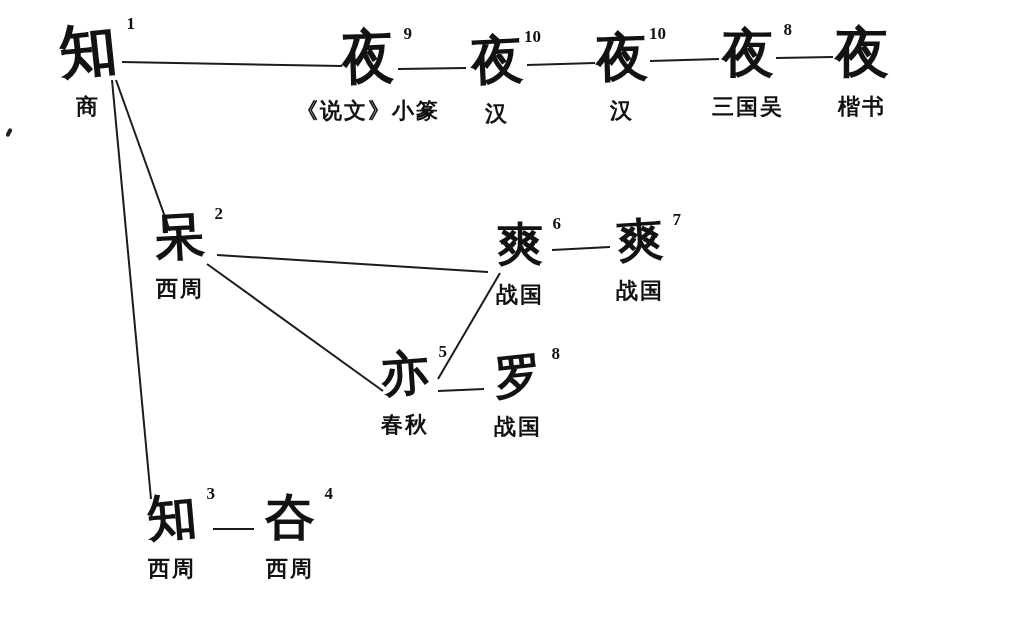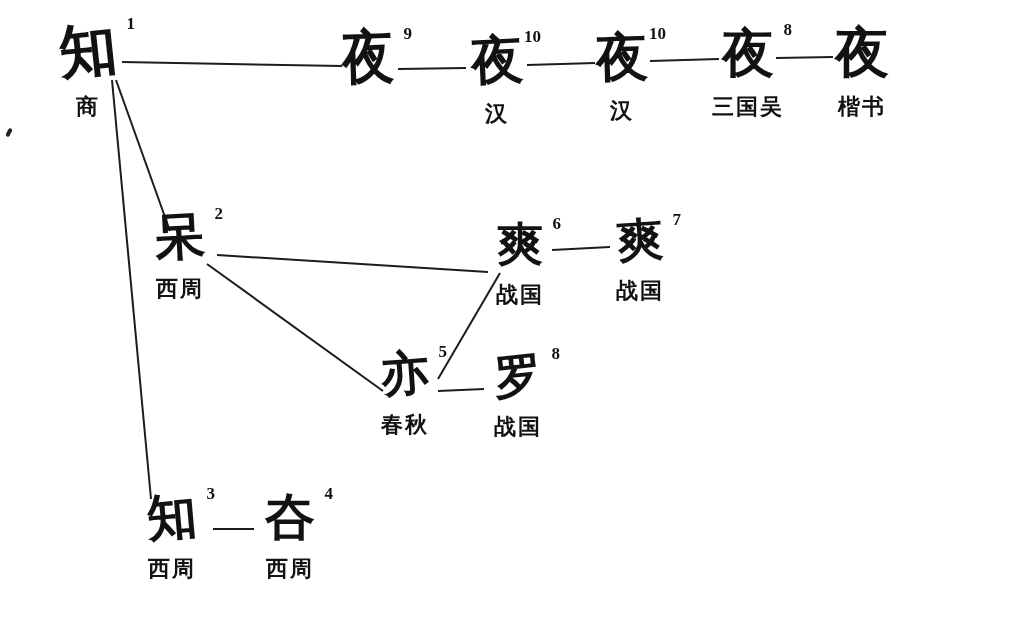--- a/index.html
+++ b/index.html
@@ -148,20 +148,21 @@
     <span class="num">8</span>
   </span>
   <div class="period">战国</div>
 </div>
 
 <div class="node" id="n9">
   <span class="glyphwrap">
     <span class="glyph">夜</span>
     <span class="num">9</span>
   </span>
+  <div class="period">《说文》小篆</div>
 </div>
 
 <div class="node" id="n10">
   <span class="glyphwrap">
     <span class="glyph">夜</span>
     <span class="num">10</span>
   </span>
   <div class="period">汉</div>
 </div>
 

